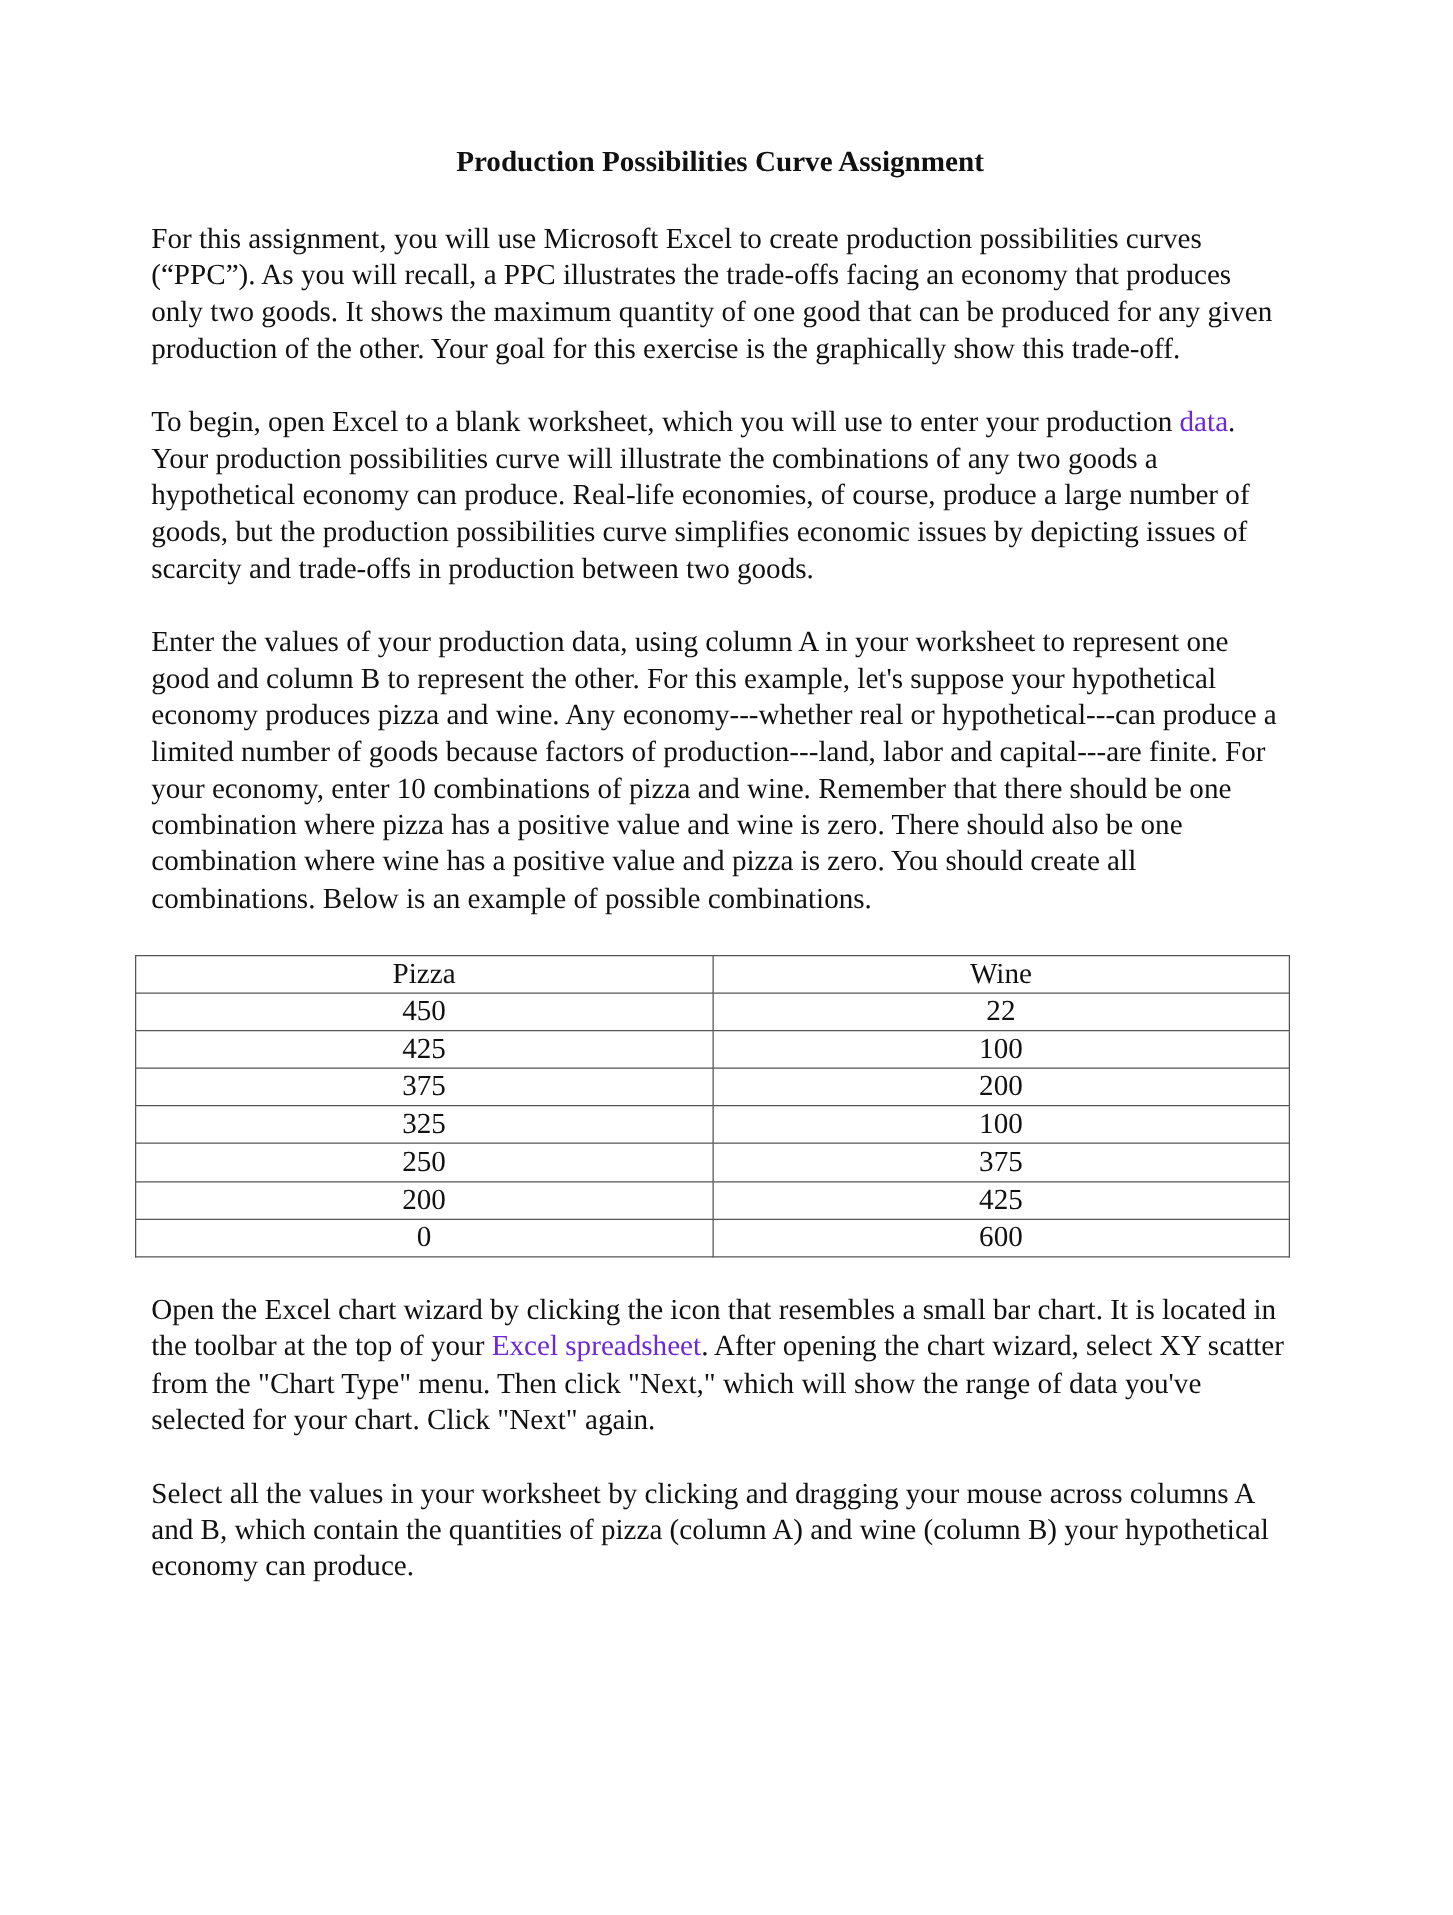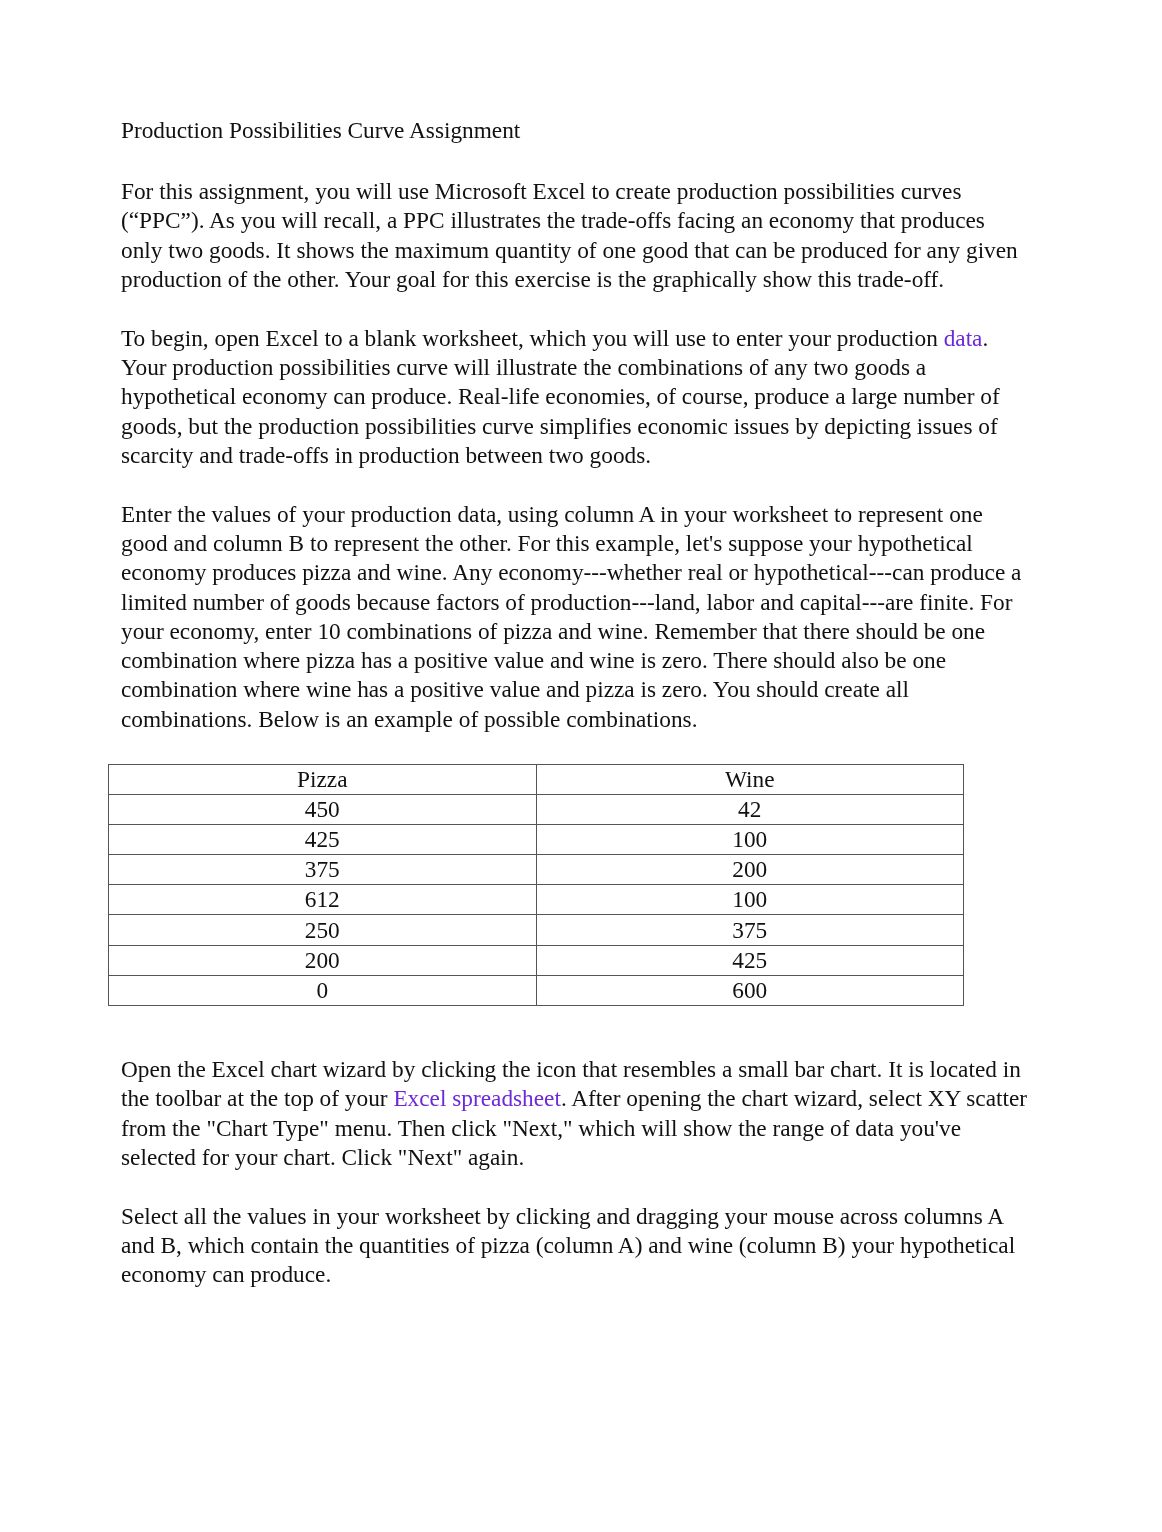--- a/index.html
+++ b/index.html
@@ -2,25 +2,25 @@
 <html><head>
 <meta charset="utf-8">
 <style>
   html, body { margin: 0; padding: 0; background: #ffffff; }
   body { width: 1162px; height: 1532px; position: relative; overflow: hidden; }
   .page {
     position: absolute; left: 121px; top: 112px; width: 910px;
     font-family: "Liberation Serif", "DejaVu Serif", serif;
     font-size: 23.3px; line-height: 29.3px; color: #111;
   }
-  .title { font-weight: normal; margin: 0 0 29px 0; font-size: 23.3px; line-height: 36px; }
+  .title { font-weight: bold; margin: 0 0 29px 0; font-size: 23.3px; line-height: 36px; text-align: center; }
   p { margin: 0 0 29.5px 0; }
   .link { color: #6d28d9; text-decoration: none; }
   table.combos {
-    border-collapse: collapse; margin: 6px 0 49px -13px; width: 856px;
+    border-collapse: collapse; margin: 6px 0 28px -13px; width: 924px;
     font-size: 23.3px;
   }
   table.combos td, table.combos th {
     border: 1.5px solid #555; text-align: center; font-weight: normal;
     height: 29.2px; padding: 0; line-height: 29px; width: 50%;
   }
 </style>
 </head>
 <body>
 
@@ -36,32 +36,32 @@
   <table class="combos">
     <thead>
       <tr>
         <th>Pizza</th>
         <th>Wine</th>
       </tr>
     </thead>
     <tbody>
       <tr>
           <td>450</td>
-          <td>42</td>
+          <td>22</td>
         </tr>
       <tr>
           <td>425</td>
           <td>100</td>
         </tr>
       <tr>
           <td>375</td>
           <td>200</td>
         </tr>
       <tr>
-          <td>612</td>
+          <td>325</td>
           <td>100</td>
         </tr>
       <tr>
           <td>250</td>
           <td>375</td>
         </tr>
       <tr>
           <td>200</td>
           <td>425</td>
         </tr>

